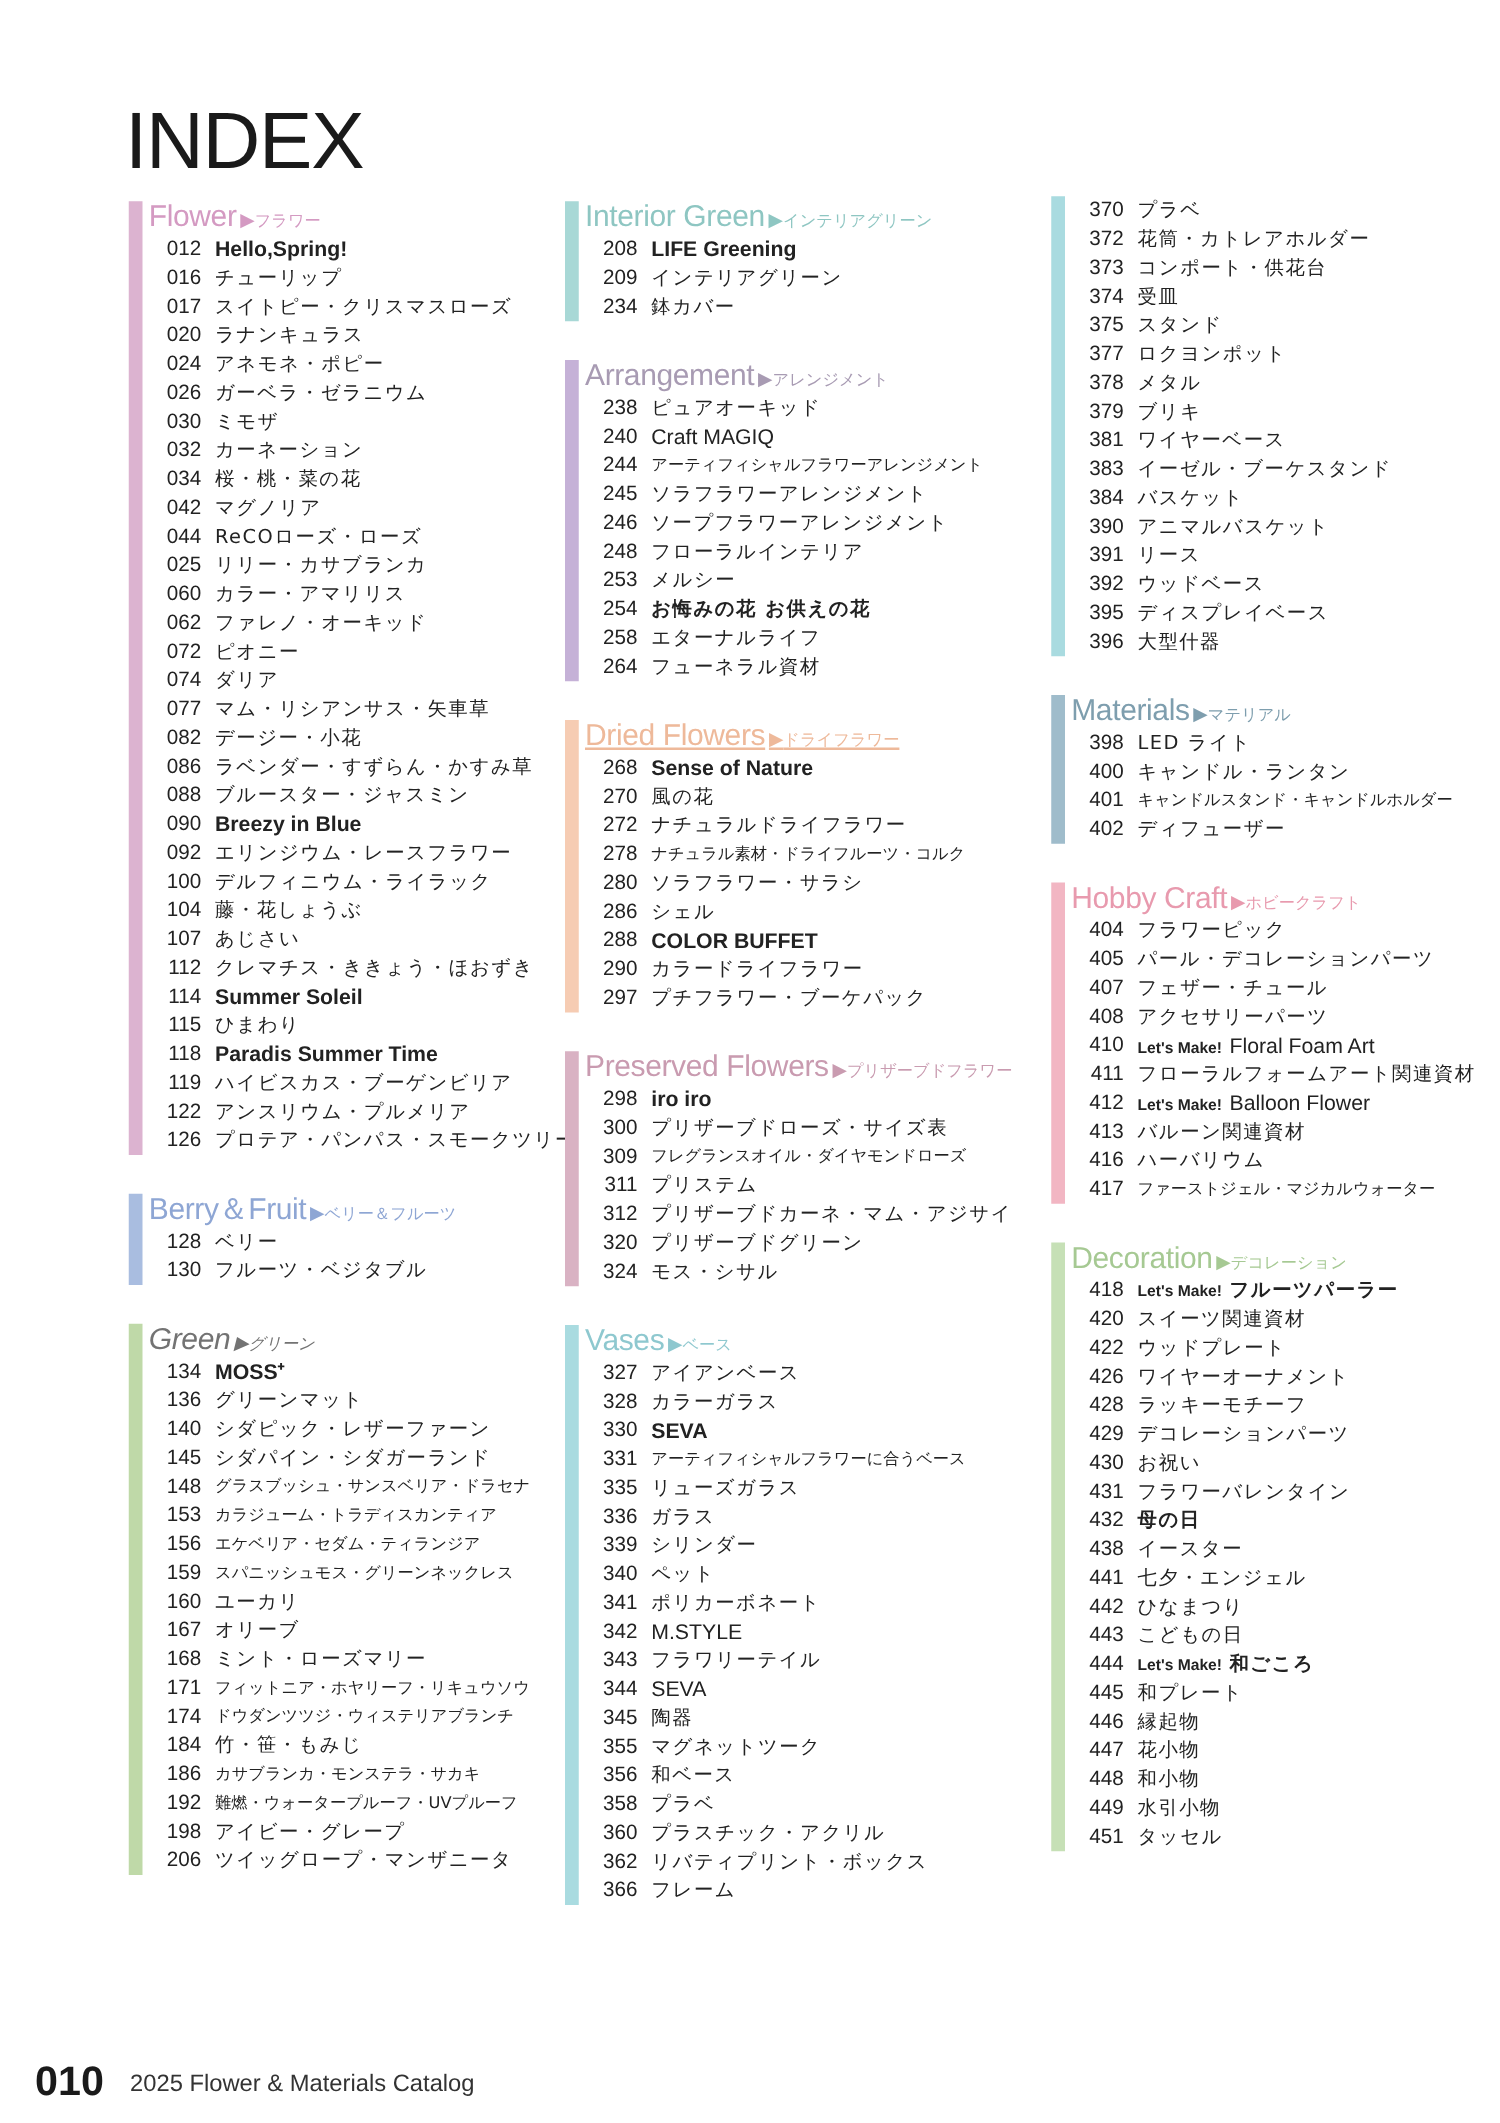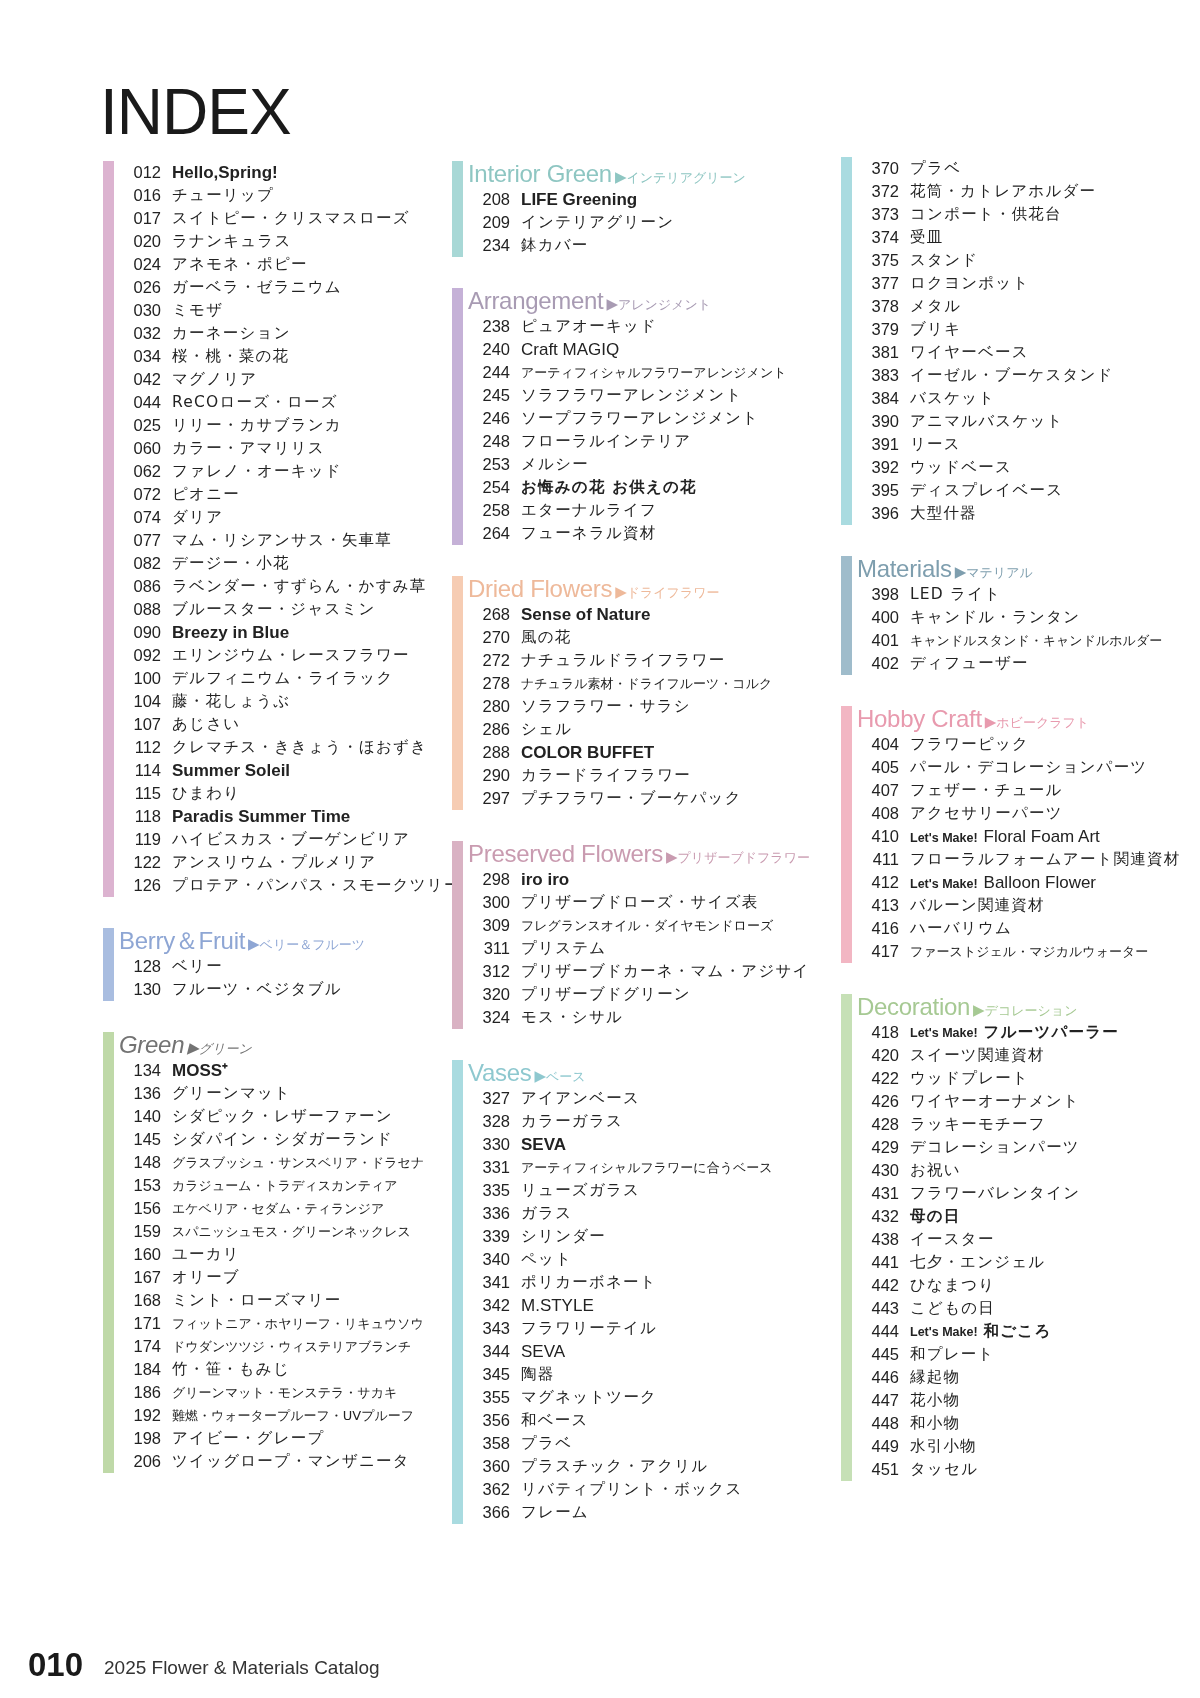--- a/index.html
+++ b/index.html
@@ -29,20 +29,21 @@
                 font-size:19px; color:#333; line-height:1; }
 </style>
 </head>
 <body>
 
 <div class="title">INDEX</div>
 
 <div class="col" id="col0" style="left:103px; top:161px;">
     <div class="section">
       <div class="bar" style="background: rgb(220, 179, 208);"></div>
+      <div class="head" style="color: rgb(212, 154, 194);"><span class="en">Flower</span><span class="tri">▶</span><span class="ja">フラワー</span></div>
       <div class="item">
         <span class="pg">012</span>
         <span class="nm en bold">Hello,Spring!</span>
       </div>
       <div class="item">
         <span class="pg">016</span>
         <span class="nm ">チューリップ</span>
       </div>
       <div class="item">
         <span class="pg">017</span>
@@ -231,21 +232,21 @@
       <div class="item">
         <span class="pg">174</span>
         <span class="nm small">ドウダンツツジ・ウィステリアブランチ</span>
       </div>
       <div class="item">
         <span class="pg">184</span>
         <span class="nm ">竹・笹・もみじ</span>
       </div>
       <div class="item">
         <span class="pg">186</span>
-        <span class="nm small">グリーンマット・モンステラ・サカキ</span>
+        <span class="nm small">カサブランカ・モンステラ・サカキ</span>
       </div>
       <div class="item">
         <span class="pg">192</span>
         <span class="nm small">難燃・ウォータープルーフ・UVプルーフ</span>
       </div>
       <div class="item">
         <span class="pg">198</span>
         <span class="nm ">アイビー・グレープ</span>
       </div>
       <div class="item">
@@ -310,21 +311,21 @@
         <span class="pg">258</span>
         <span class="nm ">エターナルライフ</span>
       </div>
       <div class="item">
         <span class="pg">264</span>
         <span class="nm ">フューネラル資材</span>
       </div>
     </div>
     <div class="section">
       <div class="bar" style="background: rgb(246, 204, 179);"></div>
-      <div class="head" style="color: rgb(238, 185, 154);"><span class="en">Dried Flowers</span><span class="tri">▶</span><span class="ja">ドライフラワー</span></div>
+      <div class="head" style="color: rgb(238, 185, 154); text-decoration: underline;"><span class="en">Dried Flowers</span><span class="tri">▶</span><span class="ja">ドライフラワー</span></div>
       <div class="item">
         <span class="pg">268</span>
         <span class="nm en bold">Sense of Nature</span>
       </div>
       <div class="item">
         <span class="pg">270</span>
         <span class="nm ">風の花</span>
       </div>
       <div class="item">
         <span class="pg">272</span>

